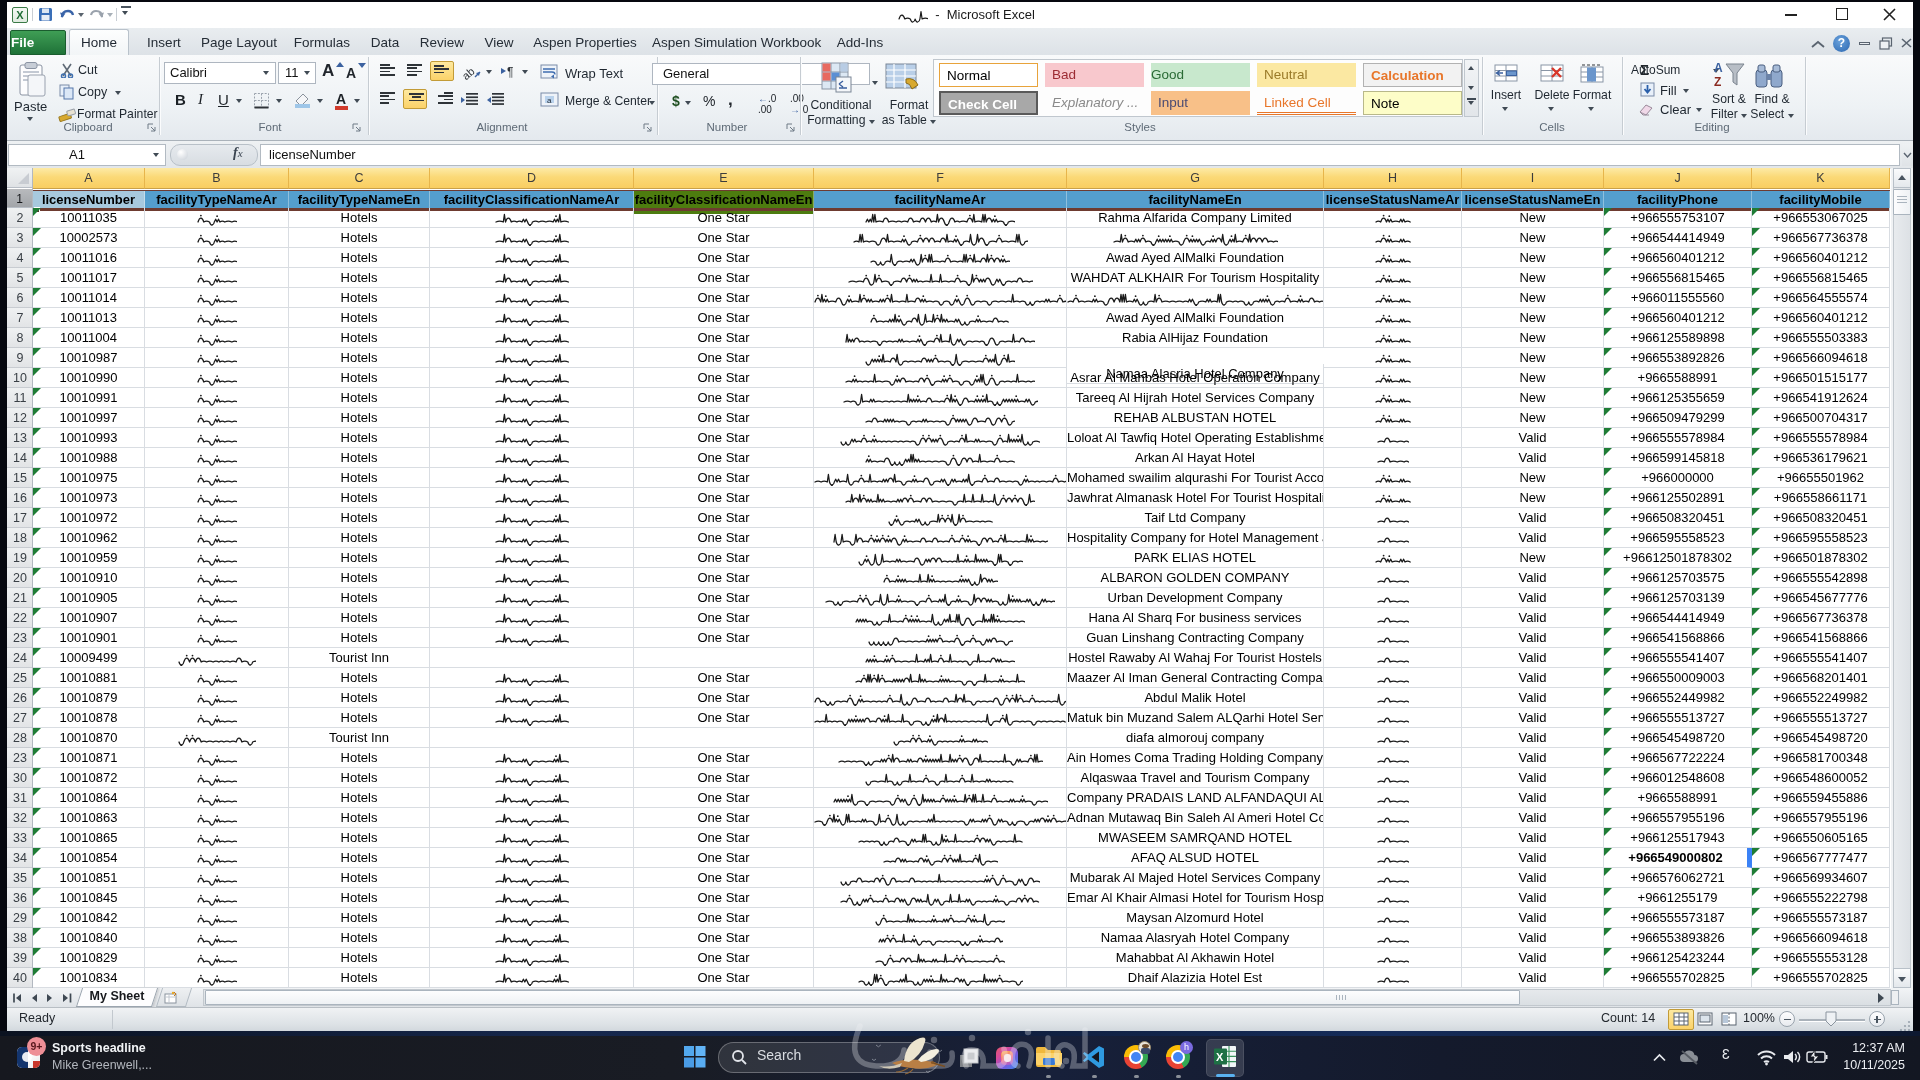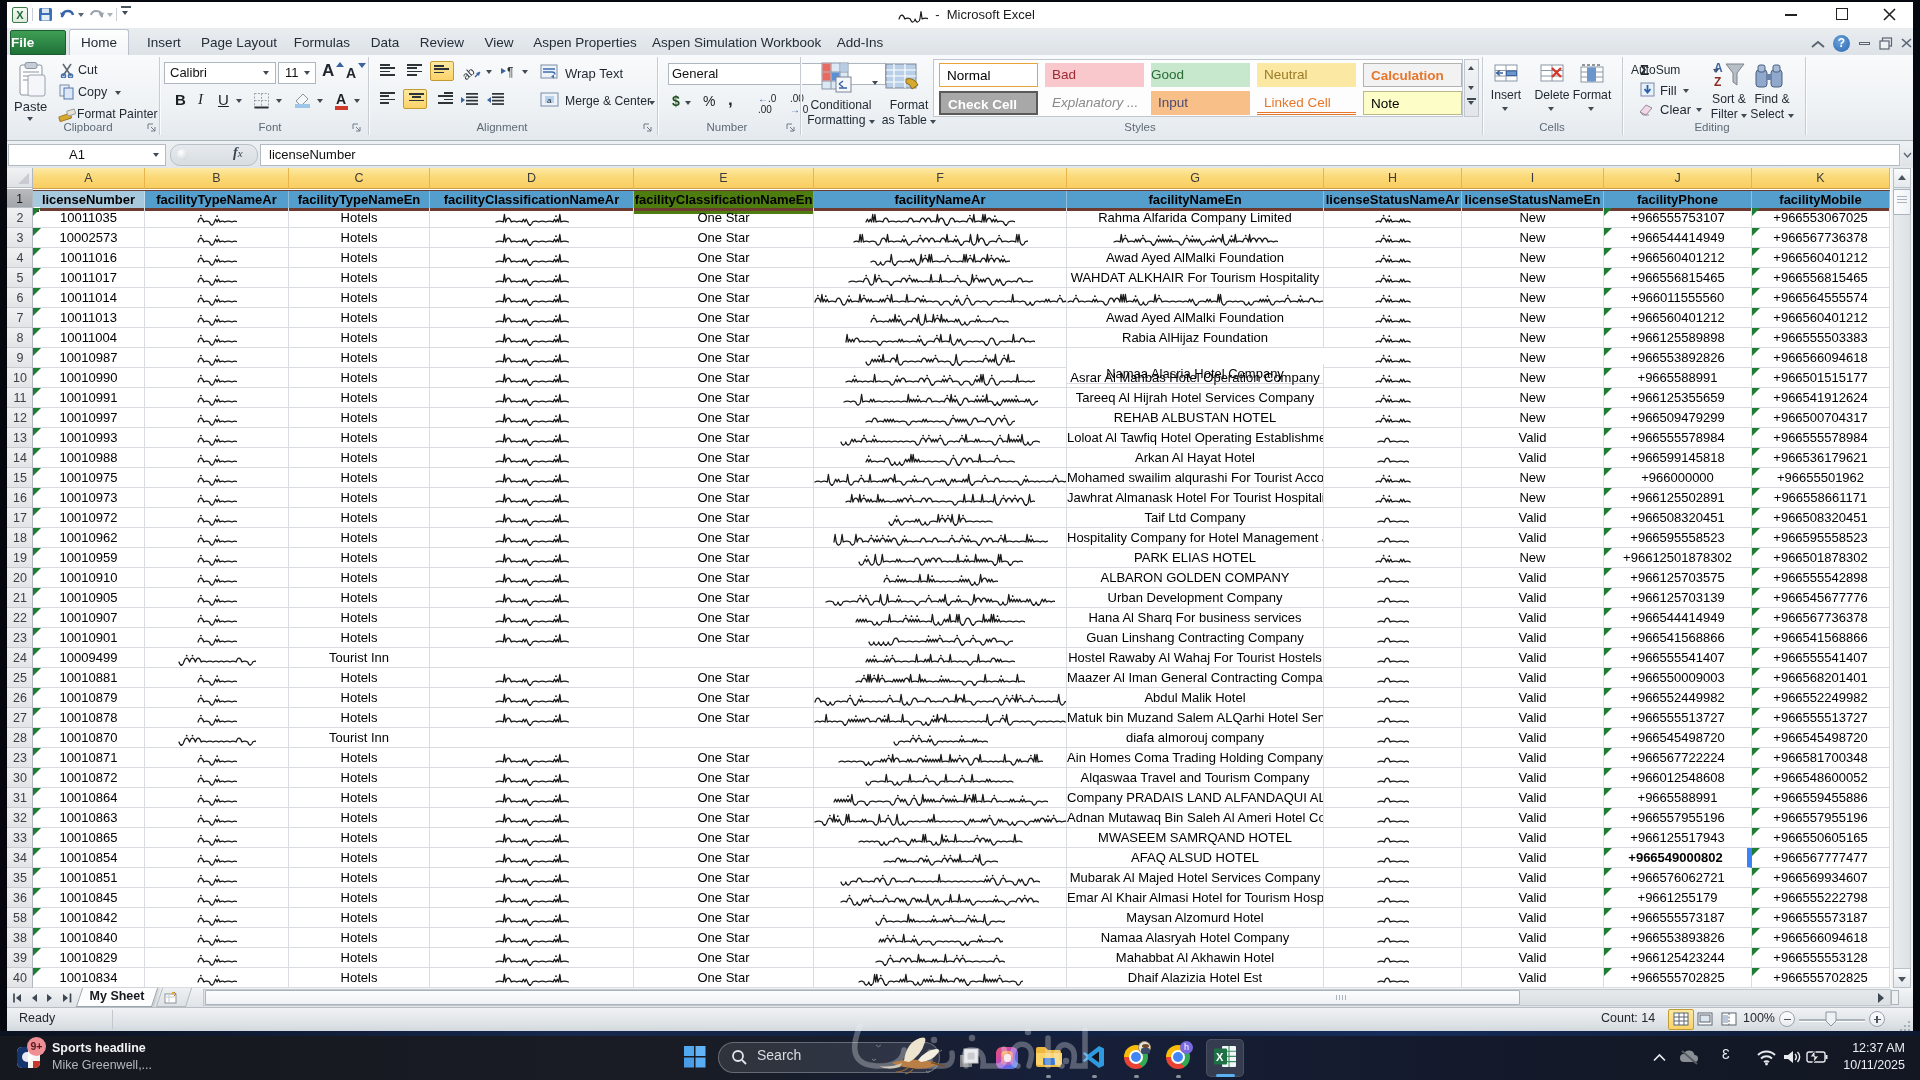--- a/index.html
+++ b/index.html
@@ -184,21 +184,21 @@
         <rect x="5" y="4" width="9" height="7" fill="#b9d2ec"></rect>
         <text x="7" y="11" font-size="8" fill="#1f2730">a</text>
       </svg>
       <div class="ab" style="left:565px;top:39px;font-size:12.2px;color:#1f2730">Merge &amp; Center</div>
       <div class="tri-d ab" style="left:649px;top:46px"></div>
       <div class="ab" style="left:442px;top:66px;width:120px;text-align:center;font-size:11.5px;color:#5e6a76">Alignment</div>
       <svg class="ab" style="left:643px;top:68px" width="10" height="10">
         <path d="M1,1 h5 M1,1 v5 M4,4 l4,4 M8,4 v4 h-4" stroke="#6e7a86" stroke-width="1" fill="none"></path>
       </svg>
       <div class="ab" style="left:657px;top:2px;width:1px;height:78px;background:#c6ccd2;box-shadow:1px 0 0 #fbfcfd"></div>
-      <div class="ab" style="left:668px;top:8px;width:218px;height:22px;background:#fff;border:1px solid #aeb6c0;font-size:13px;color:#111;line-height:20px;padding-left:3px">General</div>
+      <div class="ab" style="left:652px;top:8px;width:218px;height:22px;background:#fff;border:1px solid #aeb6c0;font-size:13px;color:#111;line-height:20px;padding-left:10px">General</div>
       <div class="ab" style="left:872px;top:16px"><span class="tri-d"></span></div>
       <div class="ab" style="left:672px;top:38px;font-size:14px;font-weight:bold;color:#1e4e20">$</div>
       <div class="tri-d ab" style="left:685px;top:46px"></div>
       <div class="ab" style="left:703px;top:38px;font-size:14px;color:#21262c">%</div>
       <div class="ab" style="left:728px;top:35px;font-size:17px;font-weight:bold;color:#21262c">,</div>
       <div class="ab" style="left:758px;top:38px;font-size:10px;color:#21262c"><span style="color:#3c62a0">←</span>.0<br>.00</div>
       <div class="ab" style="left:790px;top:38px;font-size:10px;color:#21262c">.00<br><span style="color:#3c62a0">→</span>.0</div>
       <div class="ab" style="left:667px;top:66px;width:120px;text-align:center;font-size:11.5px;color:#5e6a76">Number</div>
       <svg class="ab" style="left:786px;top:68px" width="10" height="10">
         <path d="M1,1 h5 M1,1 v5 M4,4 l4,4 M8,4 v4 h-4" stroke="#6e7a86" stroke-width="1" fill="none"></path>
@@ -378,21 +378,21 @@
     <div class="rn" style="top:706px;height:20px">27</div>
     <div class="rn" style="top:726px;height:20px">28</div>
     <div class="rn" style="top:746px;height:20px">23</div>
     <div class="rn" style="top:766px;height:20px">30</div>
     <div class="rn" style="top:786px;height:20px">31</div>
     <div class="rn" style="top:806px;height:20px">32</div>
     <div class="rn" style="top:826px;height:20px">33</div>
     <div class="rn" style="top:846px;height:20px">34</div>
     <div class="rn" style="top:866px;height:20px">35</div>
     <div class="rn" style="top:886px;height:20px">36</div>
-    <div class="rn" style="top:906px;height:20px">58</div>
+    <div class="rn" style="top:906px;height:20px">29</div>
     <div class="rn" style="top:926px;height:20px">38</div>
     <div class="rn" style="top:946px;height:20px">39</div>
     <div class="rn" style="top:966px;height:20px">40</div>
     <div class="ab" style="left:25px;top:166px;width:1px;height:820px;background:#b2b8c0"></div>
     <div class="cell gtri" style="left:26px;top:206px;width:112px;height:20px;line-height:19px;border-right:1px solid #d9dde2;border-bottom:1px solid #d9dde2;">10011035</div>
     <div class="cell " style="left:138px;top:206px;width:144px;height:20px;line-height:19px;border-right:1px solid #d9dde2;border-bottom:1px solid #d9dde2;"><svg width="40" height="14" viewBox="0 0 40 14" style="vertical-align:middle">
         <path d="M1,10 q1.3,-4 3,-3.8 q1.7,0.2 2.8,3.8 q2.8,-1.6 5.7,0 q1.1,3.4 2.6,3 q1.9,-0.5 2.2,-3 l1.4,-2.8 l1.4,2.8 l1.4,-2.8 l1.4,2.8 q2.4,-1.6 4.9,0 q3.5,-1.6 7.1,0 q3.0,-1.6 6.0,0" fill="none" stroke="#1b1b1b" stroke-width="1.3" stroke-linecap="round" stroke-linejoin="round"></path>
         <circle cx="3.9" cy="3.6" r="0.9" fill="#1b1b1b"></circle>
         <circle cx="20.1" cy="4.2" r="0.9" fill="#1b1b1b"></circle>
       </svg></div>

